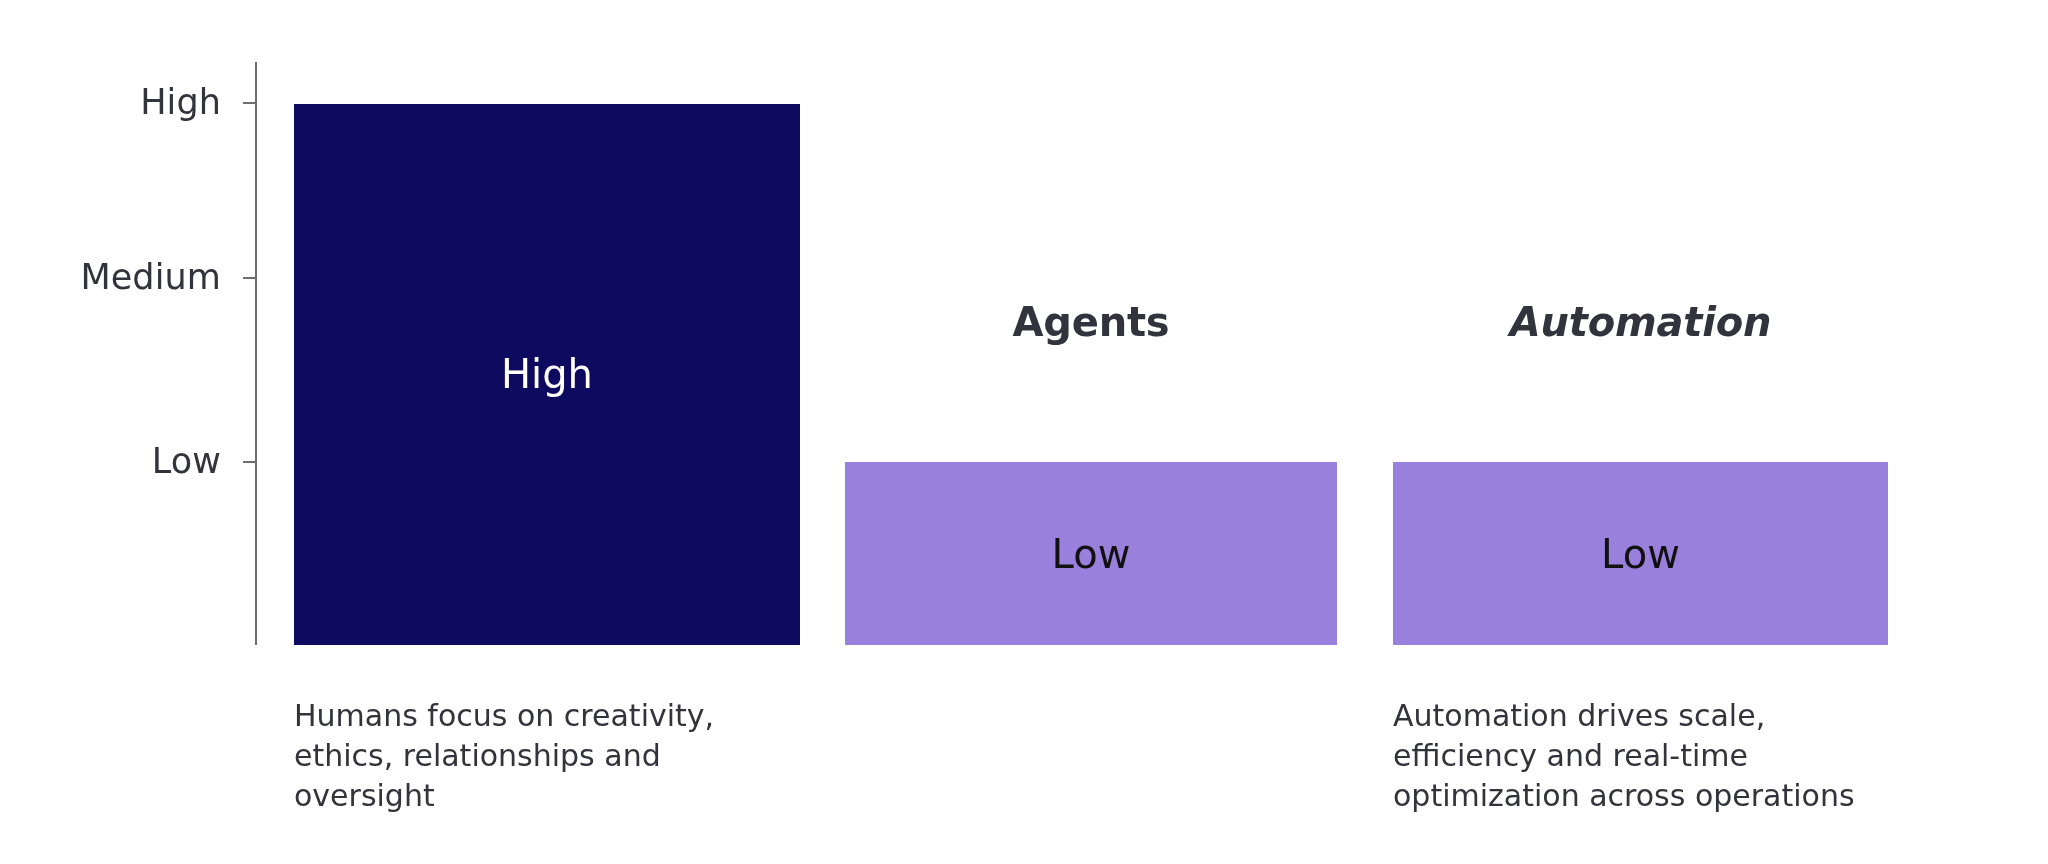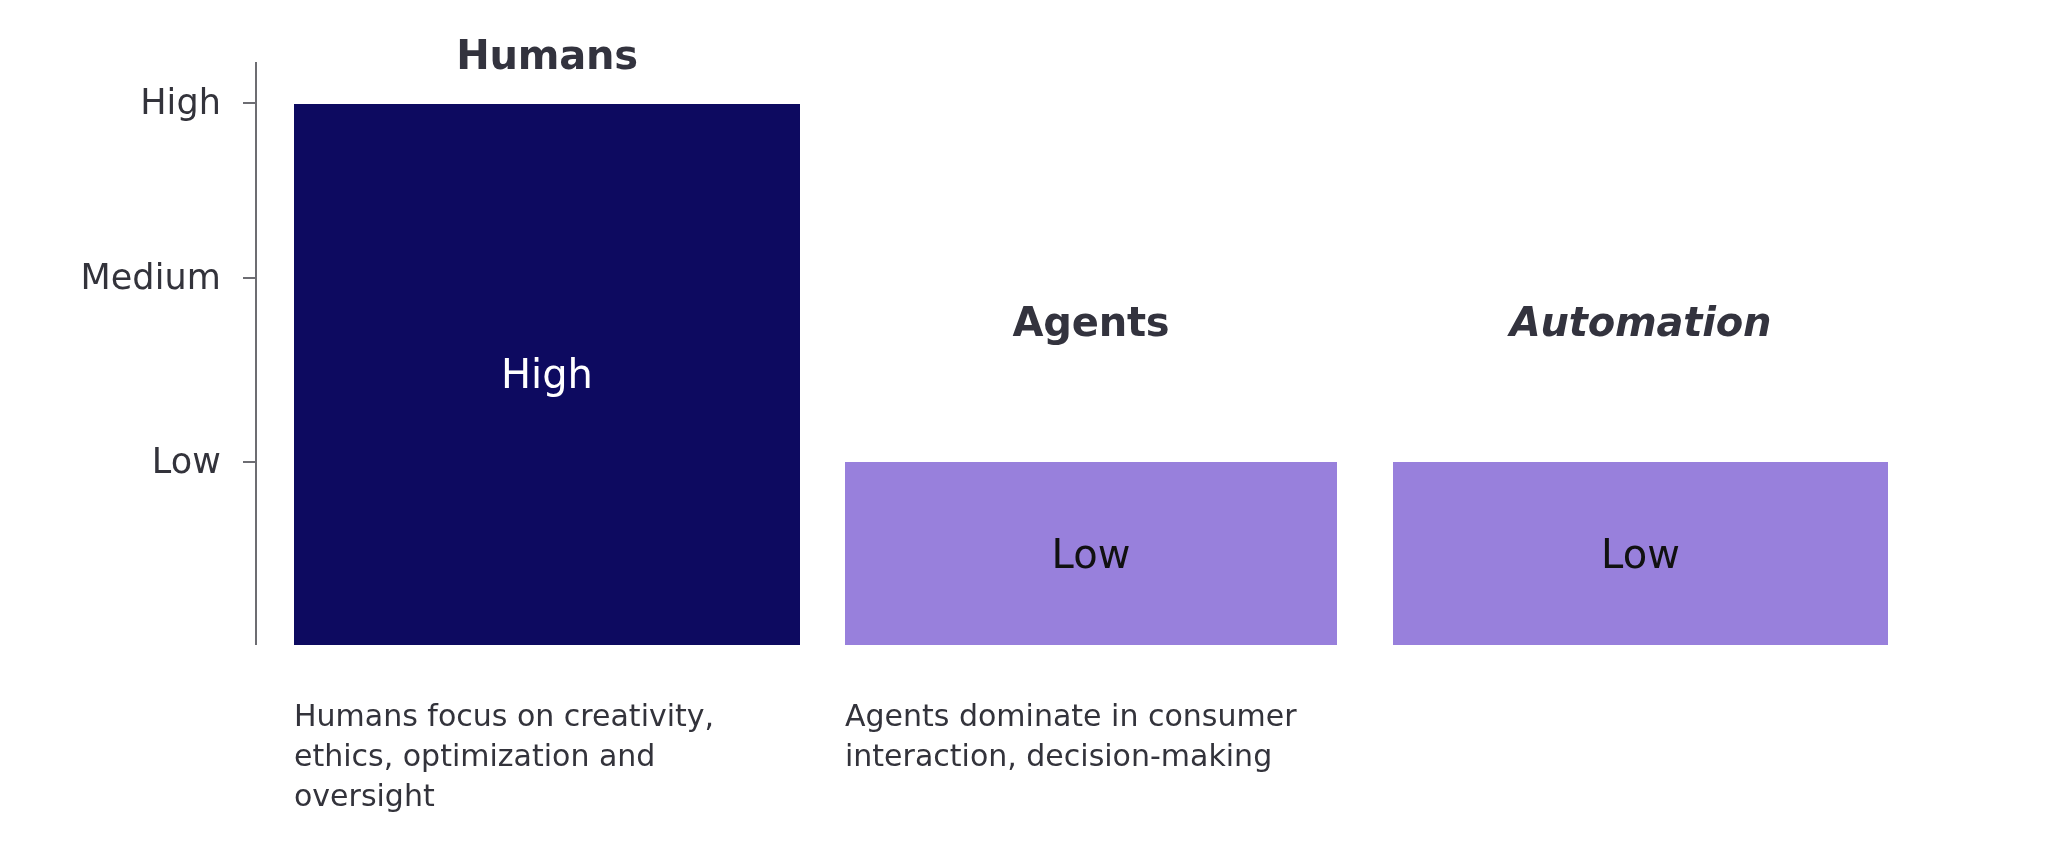--- a/index.html
+++ b/index.html
@@ -109,36 +109,35 @@
   <div class="tick-wrap" style="top:278px;">
     <div class="y-tick" style="top: -1px; background: rgb(109, 109, 114);"></div>
     <div class="y-tick-label">Medium</div>
   </div>
 
   <div class="tick-wrap" style="top:462px;">
     <div class="y-tick" style="top: -1px; background: rgb(109, 109, 114);"></div>
     <div class="y-tick-label">Low</div>
   </div>
 
-  <div class="bar-title" style="left:294px; top:35px; width:506px;">Humans</div>
 
   <div class="bar" id="bar-humans" style="left: 294px; top: 104px; width: 506px; height: 541px; background: rgb(13, 10, 96);">
     <div class="bar-value" style="top: 250px; color: rgb(255, 255, 255);">High</div>
   </div>
 
-  <div class="bar-caption" style="left:294px; top:696px; width:460px;">Humans focus on creativity, ethics, optimization and oversight</div>
+  <div class="bar-caption" style="left:294px; top:696px; width:460px;">Humans focus on creativity, ethics, relationships and oversight</div>
 
   <div class="bar-title" style="left:845px; top:302px; width:492px;text-align:center;">Agents</div>
 
   <div class="bar" id="bar-agents" style="left: 845px; top: 462px; width: 492px; height: 183px; background: rgb(152, 128, 220);">
     <div class="bar-value" style="top: 72px; color: rgb(17, 17, 17);">Low</div>
   </div>
 
-  <div class="bar-caption" style="left:845px; top:696px; width:500px;">Agents dominate in consumer interaction, decision-making</div>
 
   <div class="bar-title" style="left:1393px; top:302px; width:495px;font-style:italic;">Automation</div>
 
   <div class="bar" id="bar-automation" style="left: 1393px; top: 462px; width: 495px; height: 183px; background: rgb(152, 128, 220);">
     <div class="bar-value" style="top: 72px; color: rgb(17, 17, 17);">Low</div>
   </div>
 
+  <div class="bar-caption" style="left:1393px; top:696px; width:510px;">Automation drives scale, efficiency and real-time optimization across operations</div>
 
 </div>
 
 </body></html>

